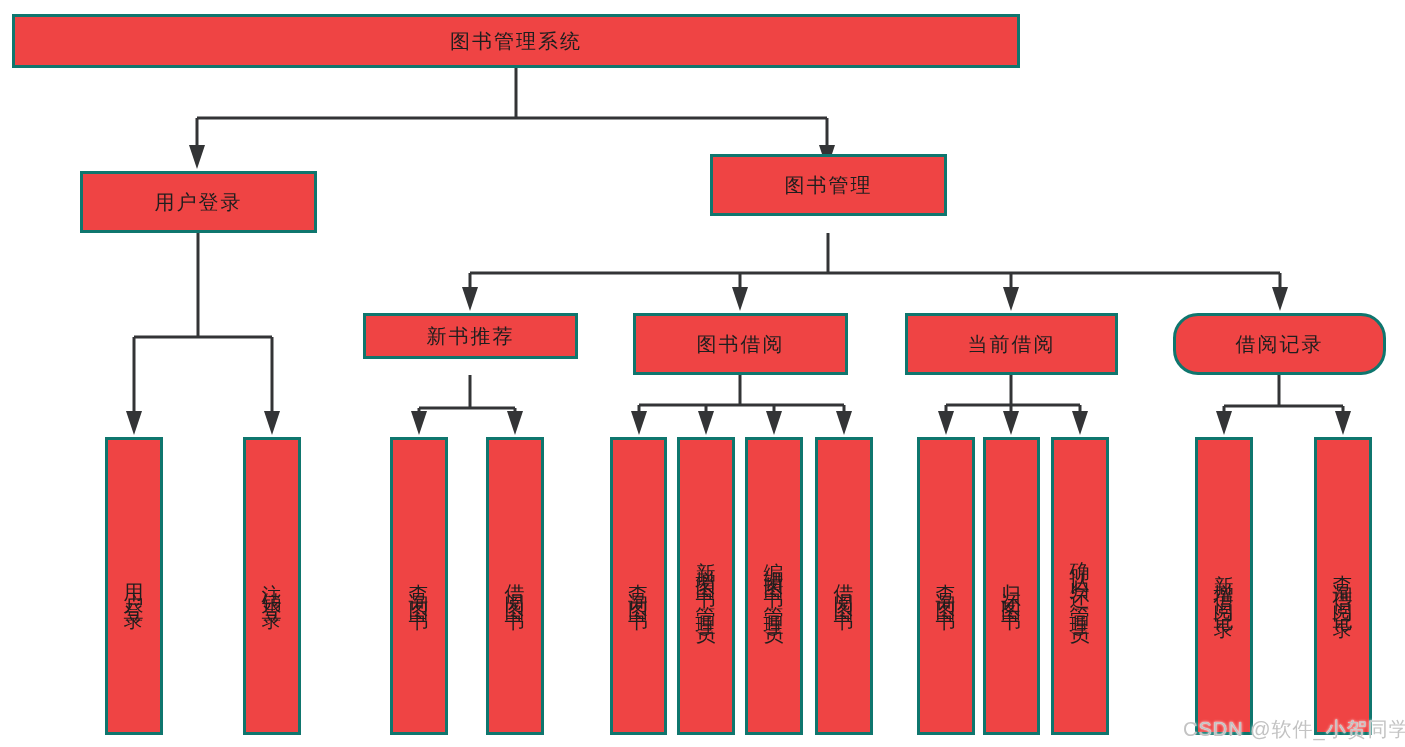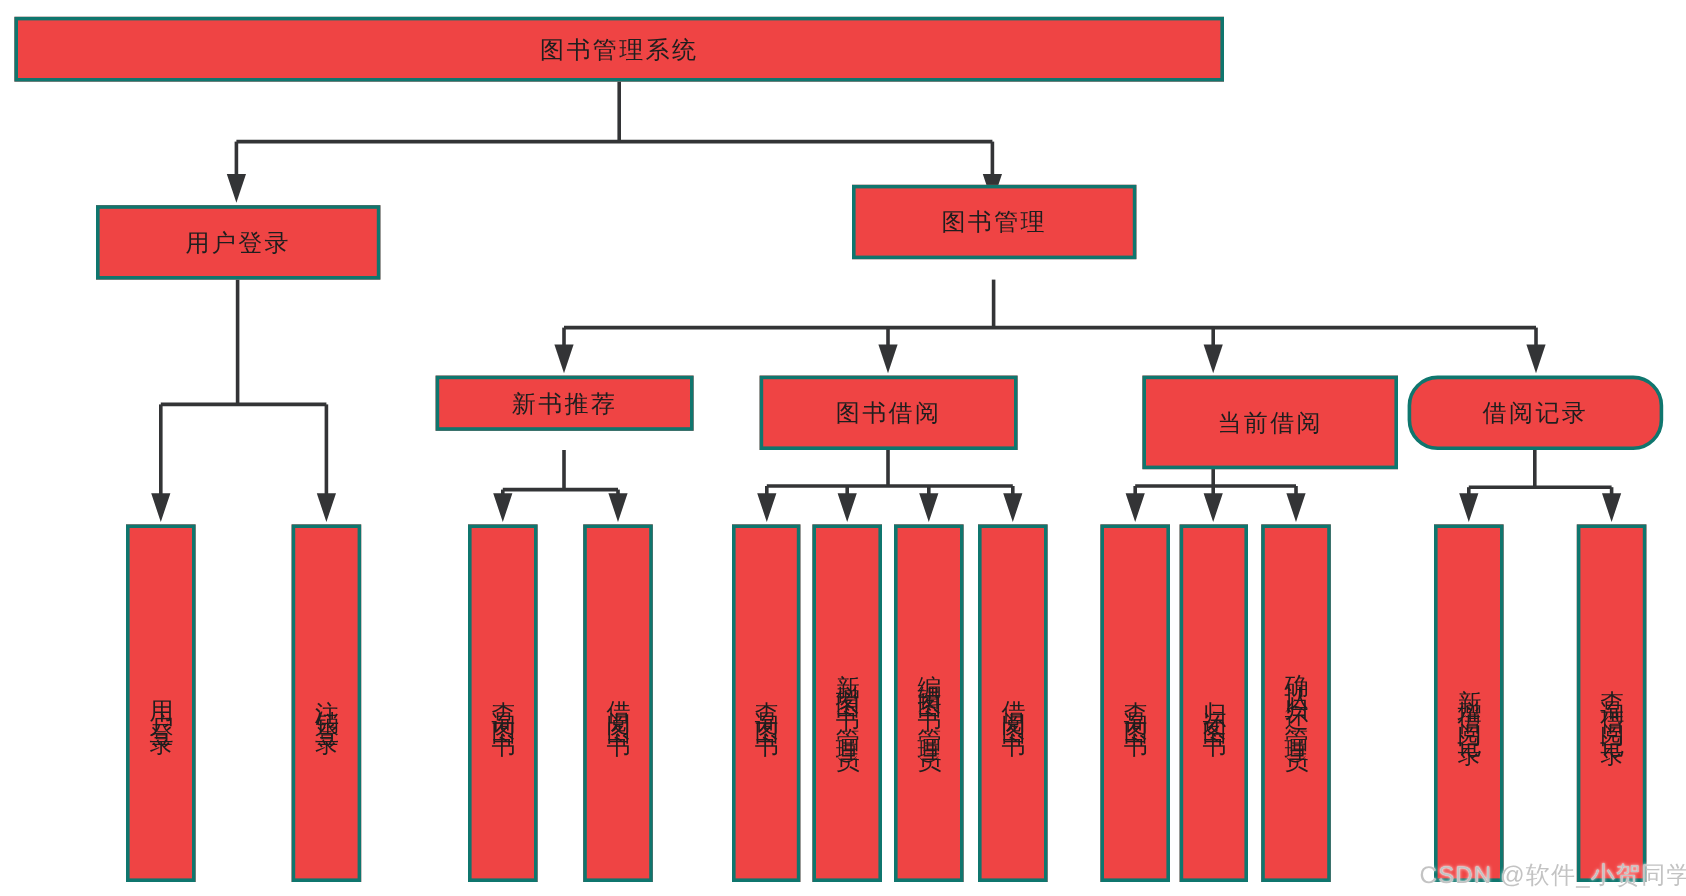--- a/index.html
+++ b/index.html
@@ -106,21 +106,21 @@
   <div class="node hbox" style="left:710px; top:154px; width:237px; height:62px;">
     <span class="lbl">图书管理</span>
   </div>
 
   <div class="node hbox" style="left:363px; top:313px; width:215px; height:46px;">
     <span class="lbl">新书推荐</span>
   </div>
   <div class="node hbox" style="left:633px; top:313px; width:215px; height:62px;">
     <span class="lbl">图书借阅</span>
   </div>
-  <div class="node hbox" style="left:905px; top:313px; width:213px; height:78px;margin-left:47px;">
+  <div class="node hbox" style="left:905px; top:313px; width:213px; height:62px;">
     <span class="lbl">当前借阅</span>
   </div>
   <div class="node hbox" style="left:1173px; top:313px; width:213px; height:62px;border-radius:25px;">
     <span class="lbl">借阅记录</span>
   </div>
 
   <div class="node vbox" style="left:105px; top:437px; width:58px; height:298px;">
     <span class="lbl">用户登录</span>
   </div>
   <div class="node vbox" style="left:243px; top:437px; width:58px; height:298px;">

